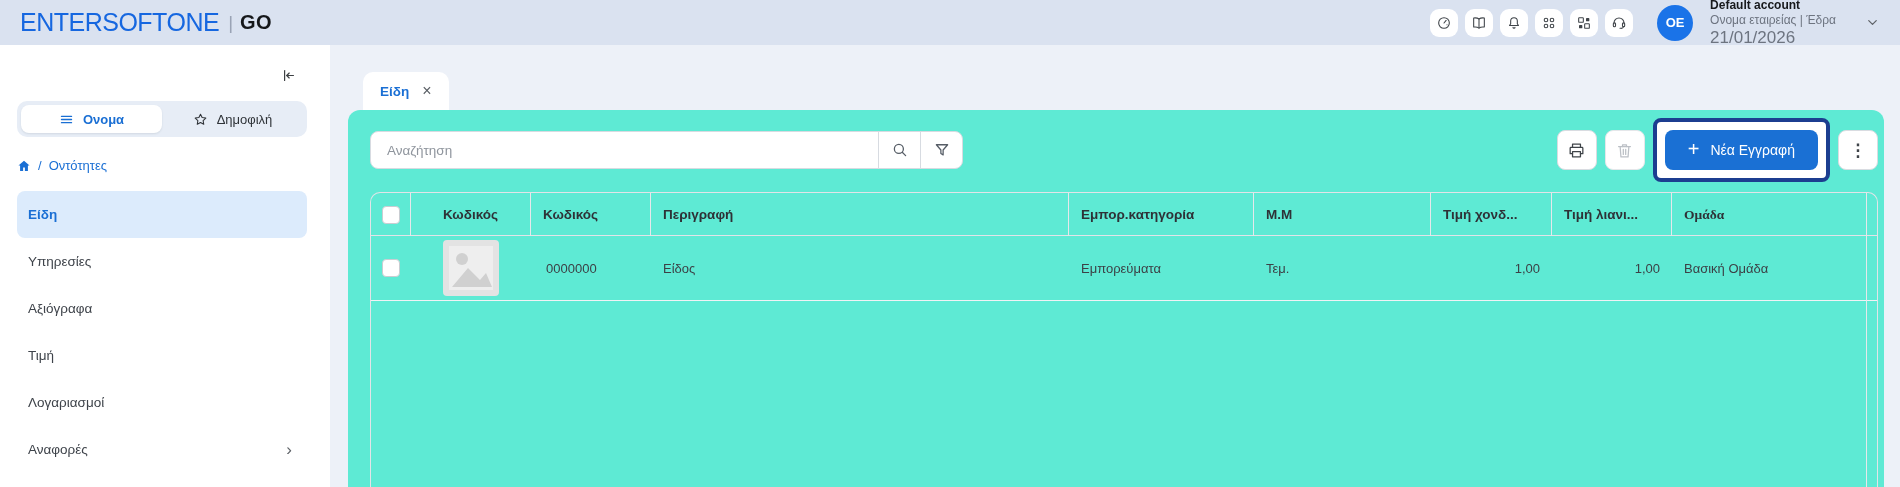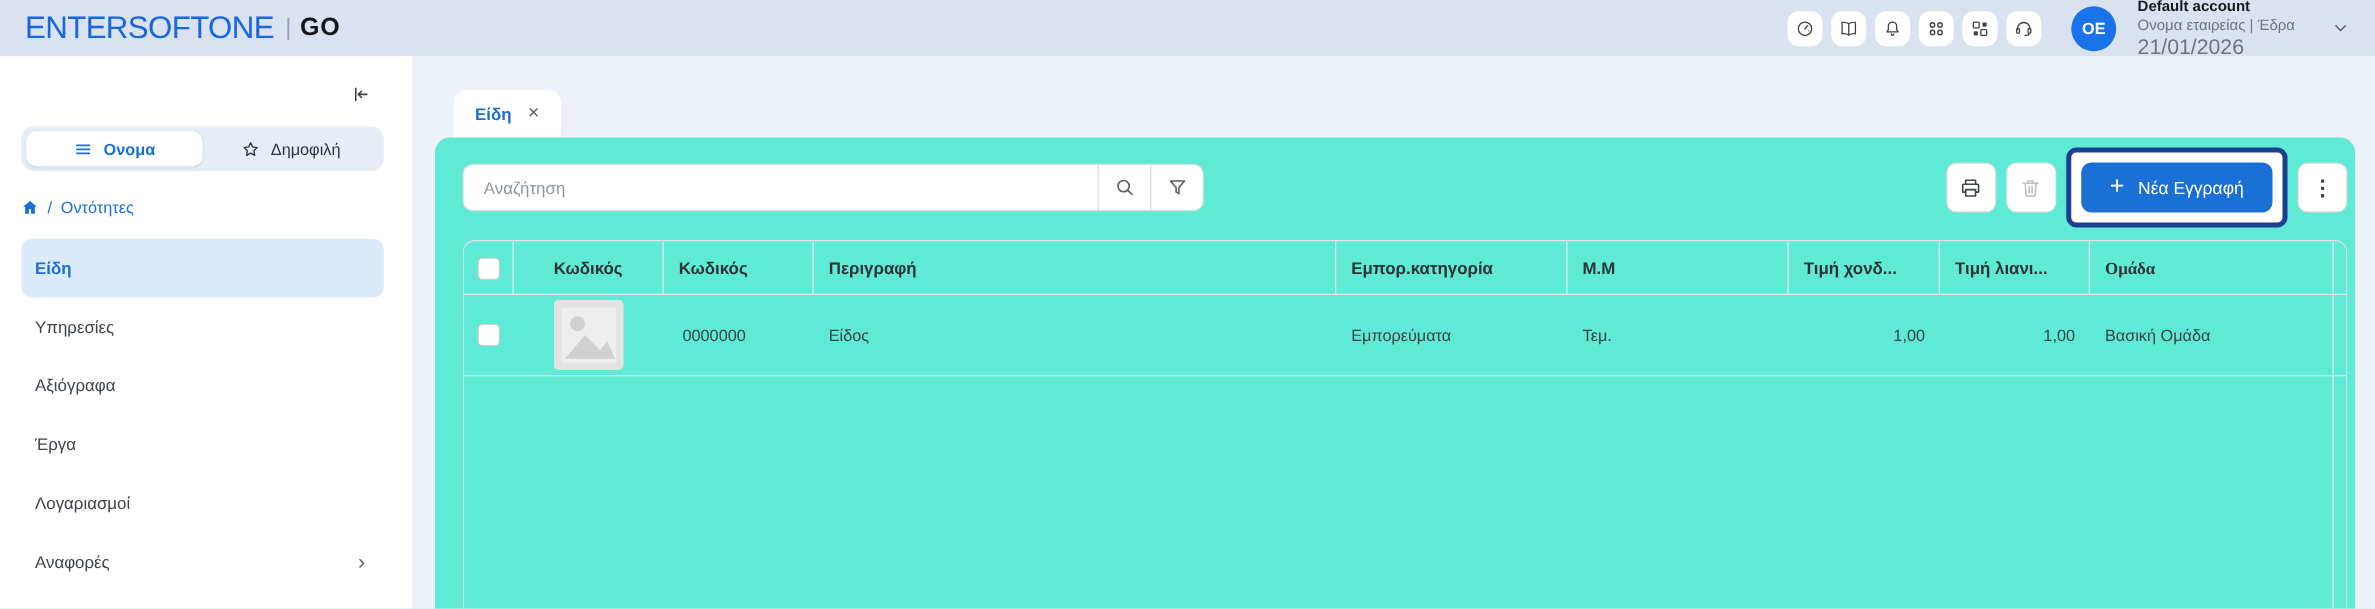--- a/index.html
+++ b/index.html
@@ -189,21 +189,21 @@
       <div class="menu-item active">
         <span>Είδη</span>
       </div>
       <div class="menu-item">
         <span>Υπηρεσίες</span>
       </div>
       <div class="menu-item">
         <span>Αξιόγραφα</span>
       </div>
       <div class="menu-item">
-        <span>Έργα</span>
+        <span>Τιμή</span>
       </div>
       <div class="menu-item">
         <span>Λογαριασμοί</span>
       </div>
       <div class="menu-item">
         <span>Αναφορές</span>
         <span class="chev">›</span>
       </div>
     </nav>
   </aside>

